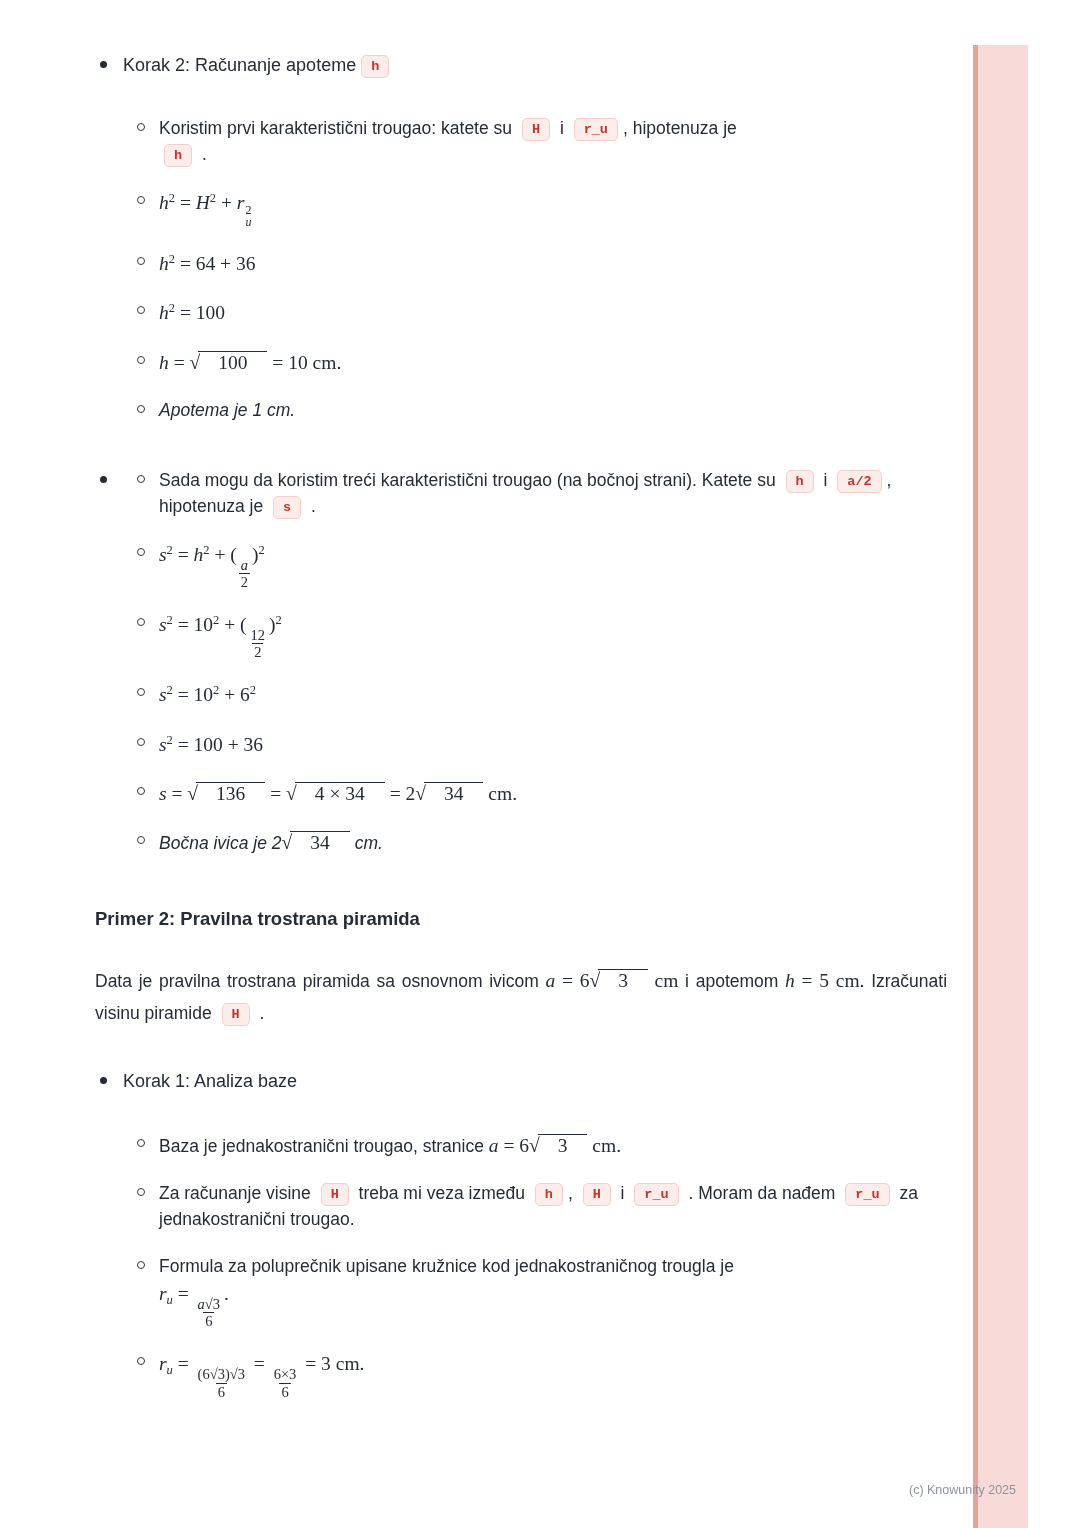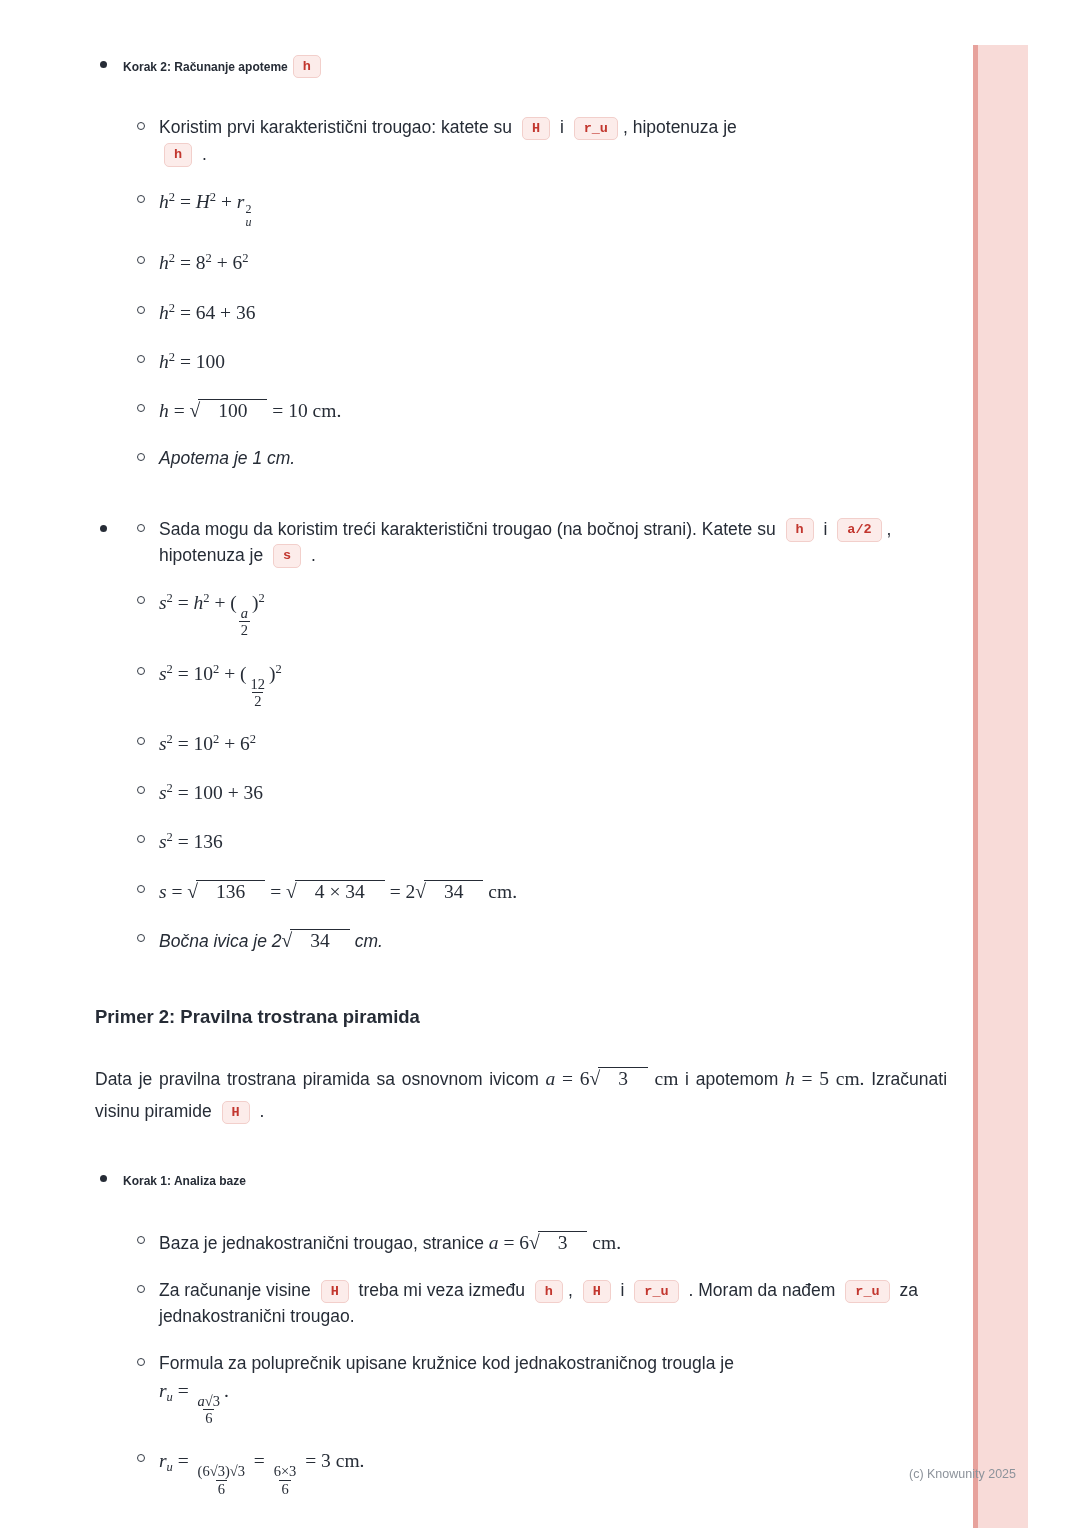--- a/index.html
+++ b/index.html
@@ -10,21 +10,21 @@
   }
   .edge-strip{position:absolute;top:45px;bottom:0;right:52px;width:50px;background:var(--strip-fill,#f8dbd8);}
   .edge-line{position:absolute;top:45px;bottom:0;right:102px;width:5px;background:var(--strip-line,#e7a29c);}
   .content{position:absolute;left:95px;top:52px;width:852px;}
 
   ul.steps{list-style:none;margin:38px 0 0;padding:0;}
   .content > ul.steps:first-child{margin-top:0;}
   li.step{position:relative;padding-left:28px;}
   li.step + li.step{margin-top:44px;}
   li.step::before{content:"";position:absolute;left:5px;top:9px;width:7px;height:7px;border-radius:50%;background:#262c36;}
-  .step-title .b{font-weight:700;font-size:12px;}
+  .step-title .b{font-weight:400;font-size:18px;}
 
   ul.subs{list-style:none;margin:36px 0 0;padding:0 0 0 14px;}
   li.sub{position:relative;padding-left:22px;margin-bottom:20px;}
   li.sub:last-child{margin-bottom:0;}
   li.sub::before{content:"";position:absolute;left:0;top:8px;width:6px;height:6px;border:1.5px solid #343b46;border-radius:50%;background:#fff;}
 
   .h3{font-weight:700;font-size:18.5px;margin-top:48px;}
   .para{margin:30px 0 0;text-align:justify;line-height:1.8;}
 
   .it{font-style:italic;}
@@ -43,59 +43,57 @@
   .sqrt .sign{letter-spacing:-1px;}
   .sqrt .rad{border-top:1.4px solid currentColor;padding:0 20px;margin-left:-1px;font-family:Liberation Serif, serif;}
 
   .code-badge{
     display:inline-block;font-family:"Liberation Mono","DejaVu Sans Mono",monospace;
     font-size:13.5px;font-weight:700;color:var(--accent-red,#c2362e);
     background:var(--badge-bg,#fcecea);border:1px solid var(--badge-border,#f2cfcb);
     border-radius:5px;padding:2px 9px;margin:0 5px;vertical-align:1.5px;line-height:1.3;
   }
 
-  .footer{position:absolute;right:64px;bottom:44px;font-size:12.5px;color:var(--footer-text,#8d939b);z-index:2;}
+  .footer{position:absolute;right:64px;bottom:28px;font-size:12.5px;color:var(--footer-text,#8d939b);z-index:2;}
 </style>
 </head>
 <body>
 
 <div class="page">
   <div class="edge-line"></div>
   <div class="edge-strip"></div>
   <main class="content">
       <ul class="steps">
         <li class="step">
           <div class="step-title"><span class="b">Korak 2: Računanje apoteme</span><span class="code-badge">h</span></div>
           <ul class="subs">
             <li class="sub"><span class="t">Koristim prvi karakteristični trougao: katete su </span><span class="code-badge">H</span><span class="t"> i </span><span class="code-badge">r_u</span><span class="t">, hipotenuza je</span><br><span class="code-badge">h</span><span class="t"> .</span></li>
             <li class="sub"><span class="m mi">h</span><span class="m msup">2</span><span class="m"> = </span><span class="m mi">H</span><span class="m msup">2</span><span class="m"> + </span><span class="m mi">r</span><span class="m supsub">
                 <span class="ss-sup">2</span>
                 <span class="ss-sub">u</span>
               </span></li>
-            <li class="sub"><span class="m mi">h</span><span class="m msup">2</span><span class="m"> = 8</span><span class="m msup">2</span><span class="m"> + 6</span><span class="m msup">2</span></li>
             <li class="sub"><span class="m mi">h</span><span class="m msup">2</span><span class="m"> = 64 + 36</span></li>
             <li class="sub"><span class="m mi">h</span><span class="m msup">2</span><span class="m"> = 100</span></li>
             <li class="sub"><span class="m mi">h</span><span class="m"> = </span><span class="m sqrt"><span class="sign">√</span><span class="rad">100</span></span><span class="m"> = 10 cm.</span></li>
             <li class="sub"><span class="it">Apotema je 1 cm.</span></li>
           </ul>
         </li>
         <li class="step">
           <ul class="subs">
             <li class="sub"><span class="t">Sada mogu da koristim treći karakteristični trougao (na bočnoj strani). Katete su </span><span class="code-badge">h</span><span class="t"> i </span><span class="code-badge">a/2</span><span class="t">, hipotenuza je </span><span class="code-badge">s</span><span class="t"> .</span></li>
             <li class="sub"><span class="m mi">s</span><span class="m msup">2</span><span class="m"> = </span><span class="m mi">h</span><span class="m msup">2</span><span class="m"> + (</span><span class="m frac">
                 <span class="num"><i>a</i></span>
                 <span class="den">2</span>
               </span><span class="m">)</span><span class="m msup">2</span></li>
             <li class="sub"><span class="m mi">s</span><span class="m msup">2</span><span class="m"> = 10</span><span class="m msup">2</span><span class="m"> + (</span><span class="m frac">
                 <span class="num">12</span>
                 <span class="den">2</span>
               </span><span class="m">)</span><span class="m msup">2</span></li>
             <li class="sub"><span class="m mi">s</span><span class="m msup">2</span><span class="m"> = 10</span><span class="m msup">2</span><span class="m"> + 6</span><span class="m msup">2</span></li>
             <li class="sub"><span class="m mi">s</span><span class="m msup">2</span><span class="m"> = 100 + 36</span></li>
-            <li class="sub"><span class="m mi">s</span><span class="m msup">2</span><span class="m"> = 136</span></li>
             <li class="sub"><span class="m mi">s</span><span class="m"> = </span><span class="m sqrt"><span class="sign">√</span><span class="rad">136</span></span><span class="m"> = </span><span class="m sqrt"><span class="sign">√</span><span class="rad">4 × 34</span></span><span class="m"> = 2</span><span class="m sqrt"><span class="sign">√</span><span class="rad">34</span></span><span class="m"> cm.</span></li>
             <li class="sub"><span class="it">Bočna ivica je 2</span><span class="m sqrt"><span class="sign">√</span><span class="rad">34</span></span><span class="it"> cm.</span></li>
           </ul>
         </li>
       </ul>
       <div class="h3">Primer 2: Pravilna trostrana piramida</div>
       <p class="para"><span class="t">Data je pravilna trostrana piramida sa osnovnom ivicom </span><span class="m mi">a</span><span class="m"> = 6</span><span class="m sqrt"><span class="sign">√</span><span class="rad">3</span></span><span class="m"> cm</span><span class="t"> i apotemom </span><span class="m mi">h</span><span class="m"> = 5 cm.</span><span class="t"> Izračunati visinu piramide </span><span class="code-badge">H</span><span class="t"> .</span></p>
       <ul class="steps">
         <li class="step">
           <div class="step-title"><span class="b">Korak 1: Analiza baze</span></div>

